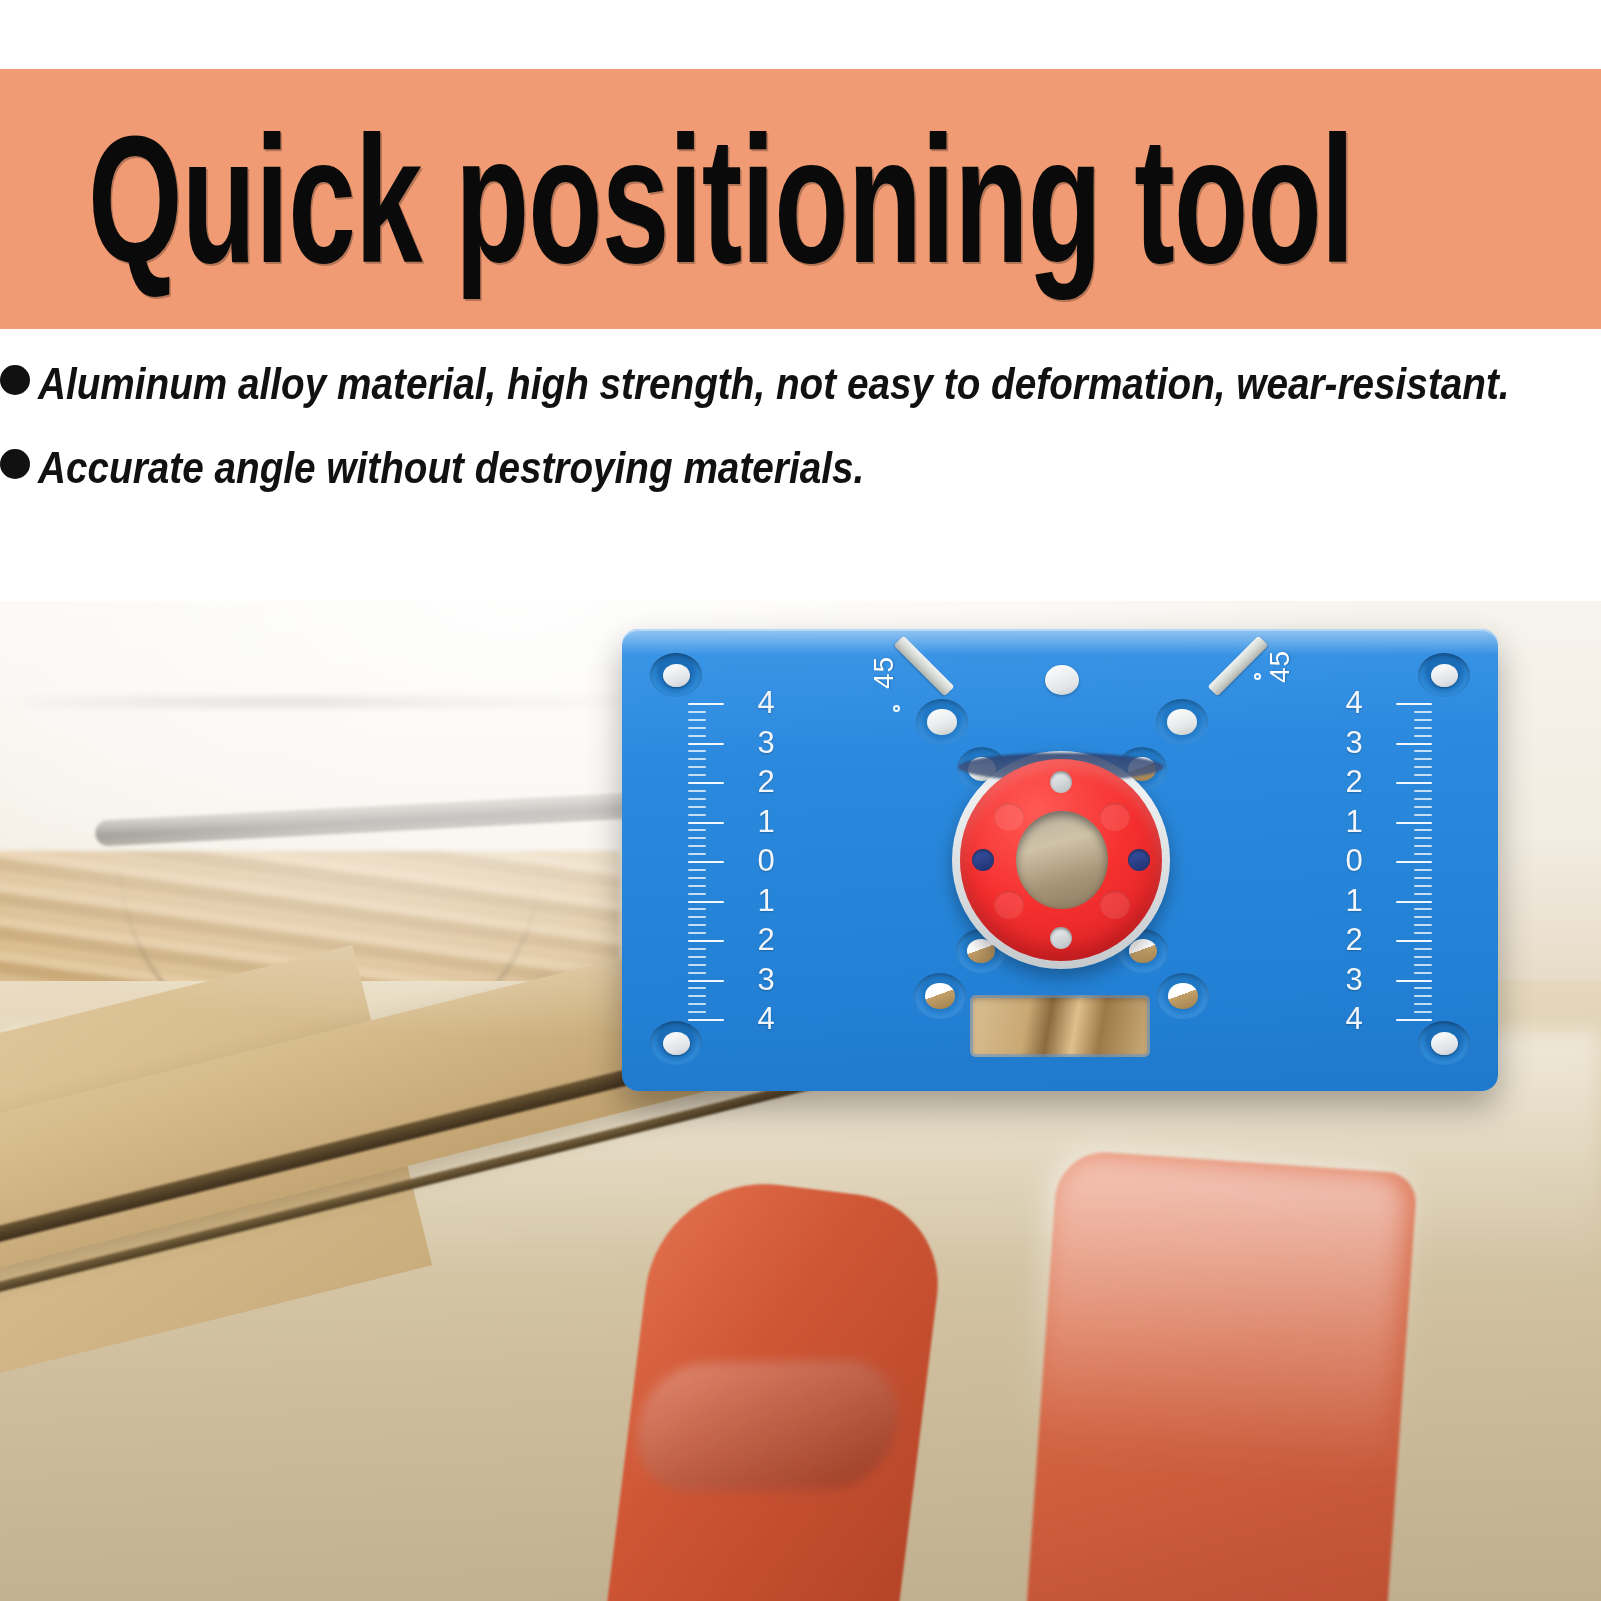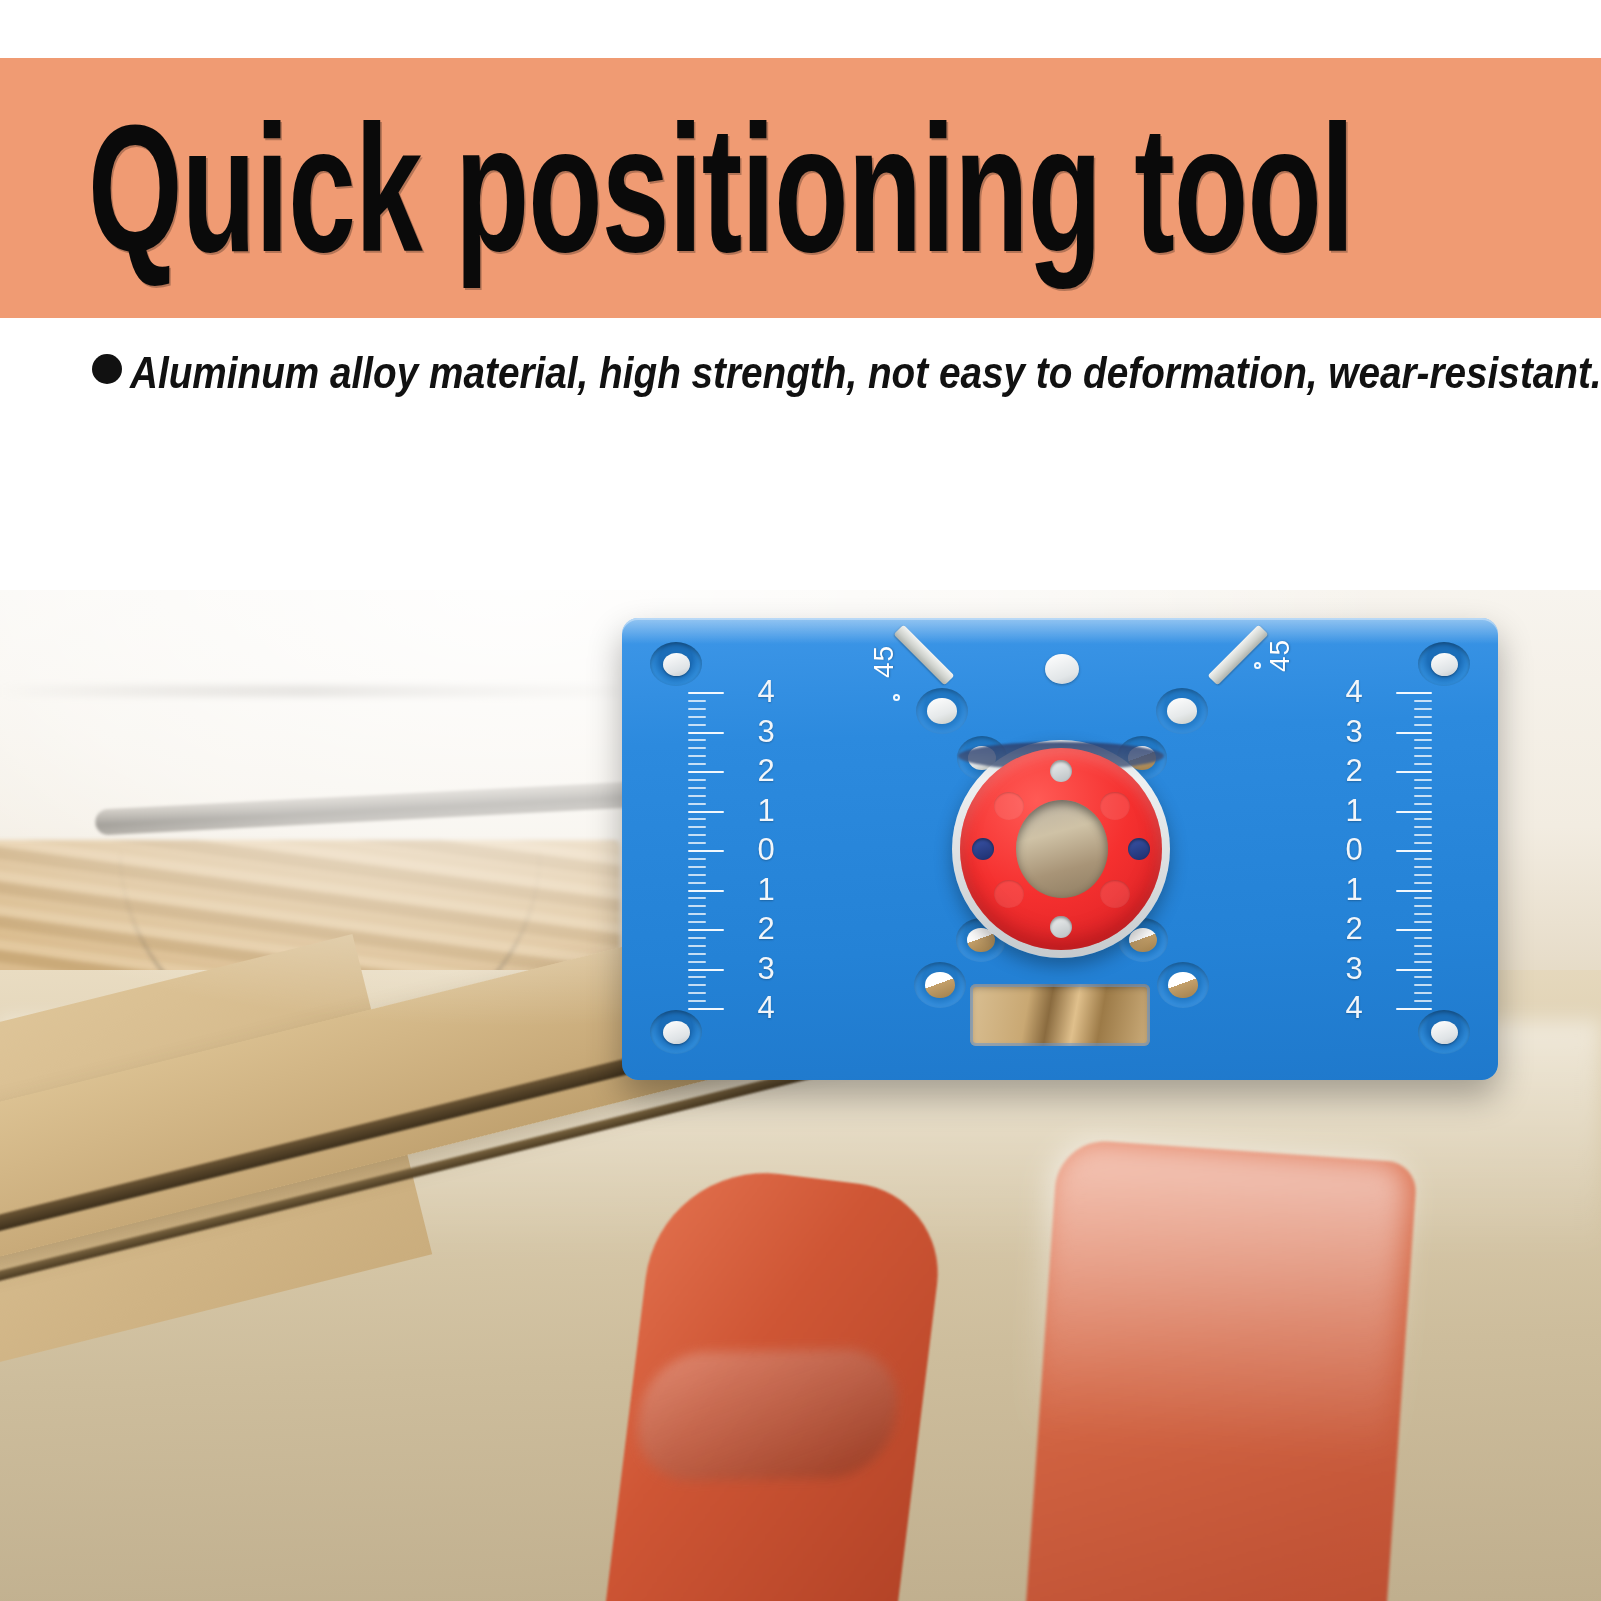--- a/index.html
+++ b/index.html
@@ -5,21 +5,21 @@
 <style>
   * { margin:0; padding:0; box-sizing:border-box; }
   html,body { background:#ffffff; }
   body {
     width:1601px; height:1601px;
     font-family:"Liberation Sans", sans-serif;
     position:relative; overflow:hidden;
   }
 
   
-  .poster { position:absolute; inset:0; background:#ffffff; }
+  .poster { position:absolute; inset:0; background:#ffffff;margin-top:11px; }
 
   
   .banner {
     position:absolute; left:0; top:58px; width:1601px; height:260px;
     background:#F09B73;
     display:flex; align-items:center;
   }
   .banner-title {
     margin-left:88px;
     font-family:"Liberation Sans", sans-serif;
@@ -34,21 +34,21 @@
     text-shadow:2px 2px 0 rgba(0,0,0,0.25);
   }
 
   
   .features {
     position:absolute; left:0; top:330px; width:1601px; height:262px;
     padding:18px 0 0 0;
   }
   .feature-row {
     display:flex; align-items:baseline;
-    padding-left:92px; height:84px;
+    height:84px;
   }
   .bullet-dot {
     width:30px; height:30px; border-radius:50%;
     background:#111; flex:0 0 auto;
     transform:translateY(-4px);
     margin-right:8px;
   }
   .feature-text {
     font-family:"Liberation Sans", sans-serif;
     font-style:italic;
@@ -328,20 +328,24 @@
   </div>
 
   <div class="features">
 
     <div class="feature-row">
       <span class="bullet-dot"></span>
       <span class="feature-text">Aluminum alloy material, high strength, not easy to deformation, wear-resistant.</span>
     </div>
 
 
+    <div class="feature-row">
+      <span class="bullet-dot"></span>
+      <span class="feature-text">Accurate angle without destroying materials.</span>
+    </div>
 
   </div>
 
   <div class="photo">
     <div class="ph-wall"></div>
     <div class="ph-wall-rail"></div>
     <div class="ph-pipe"></div>
     <div class="ph-stack"></div>
     <div class="ph-blade"></div>
 

